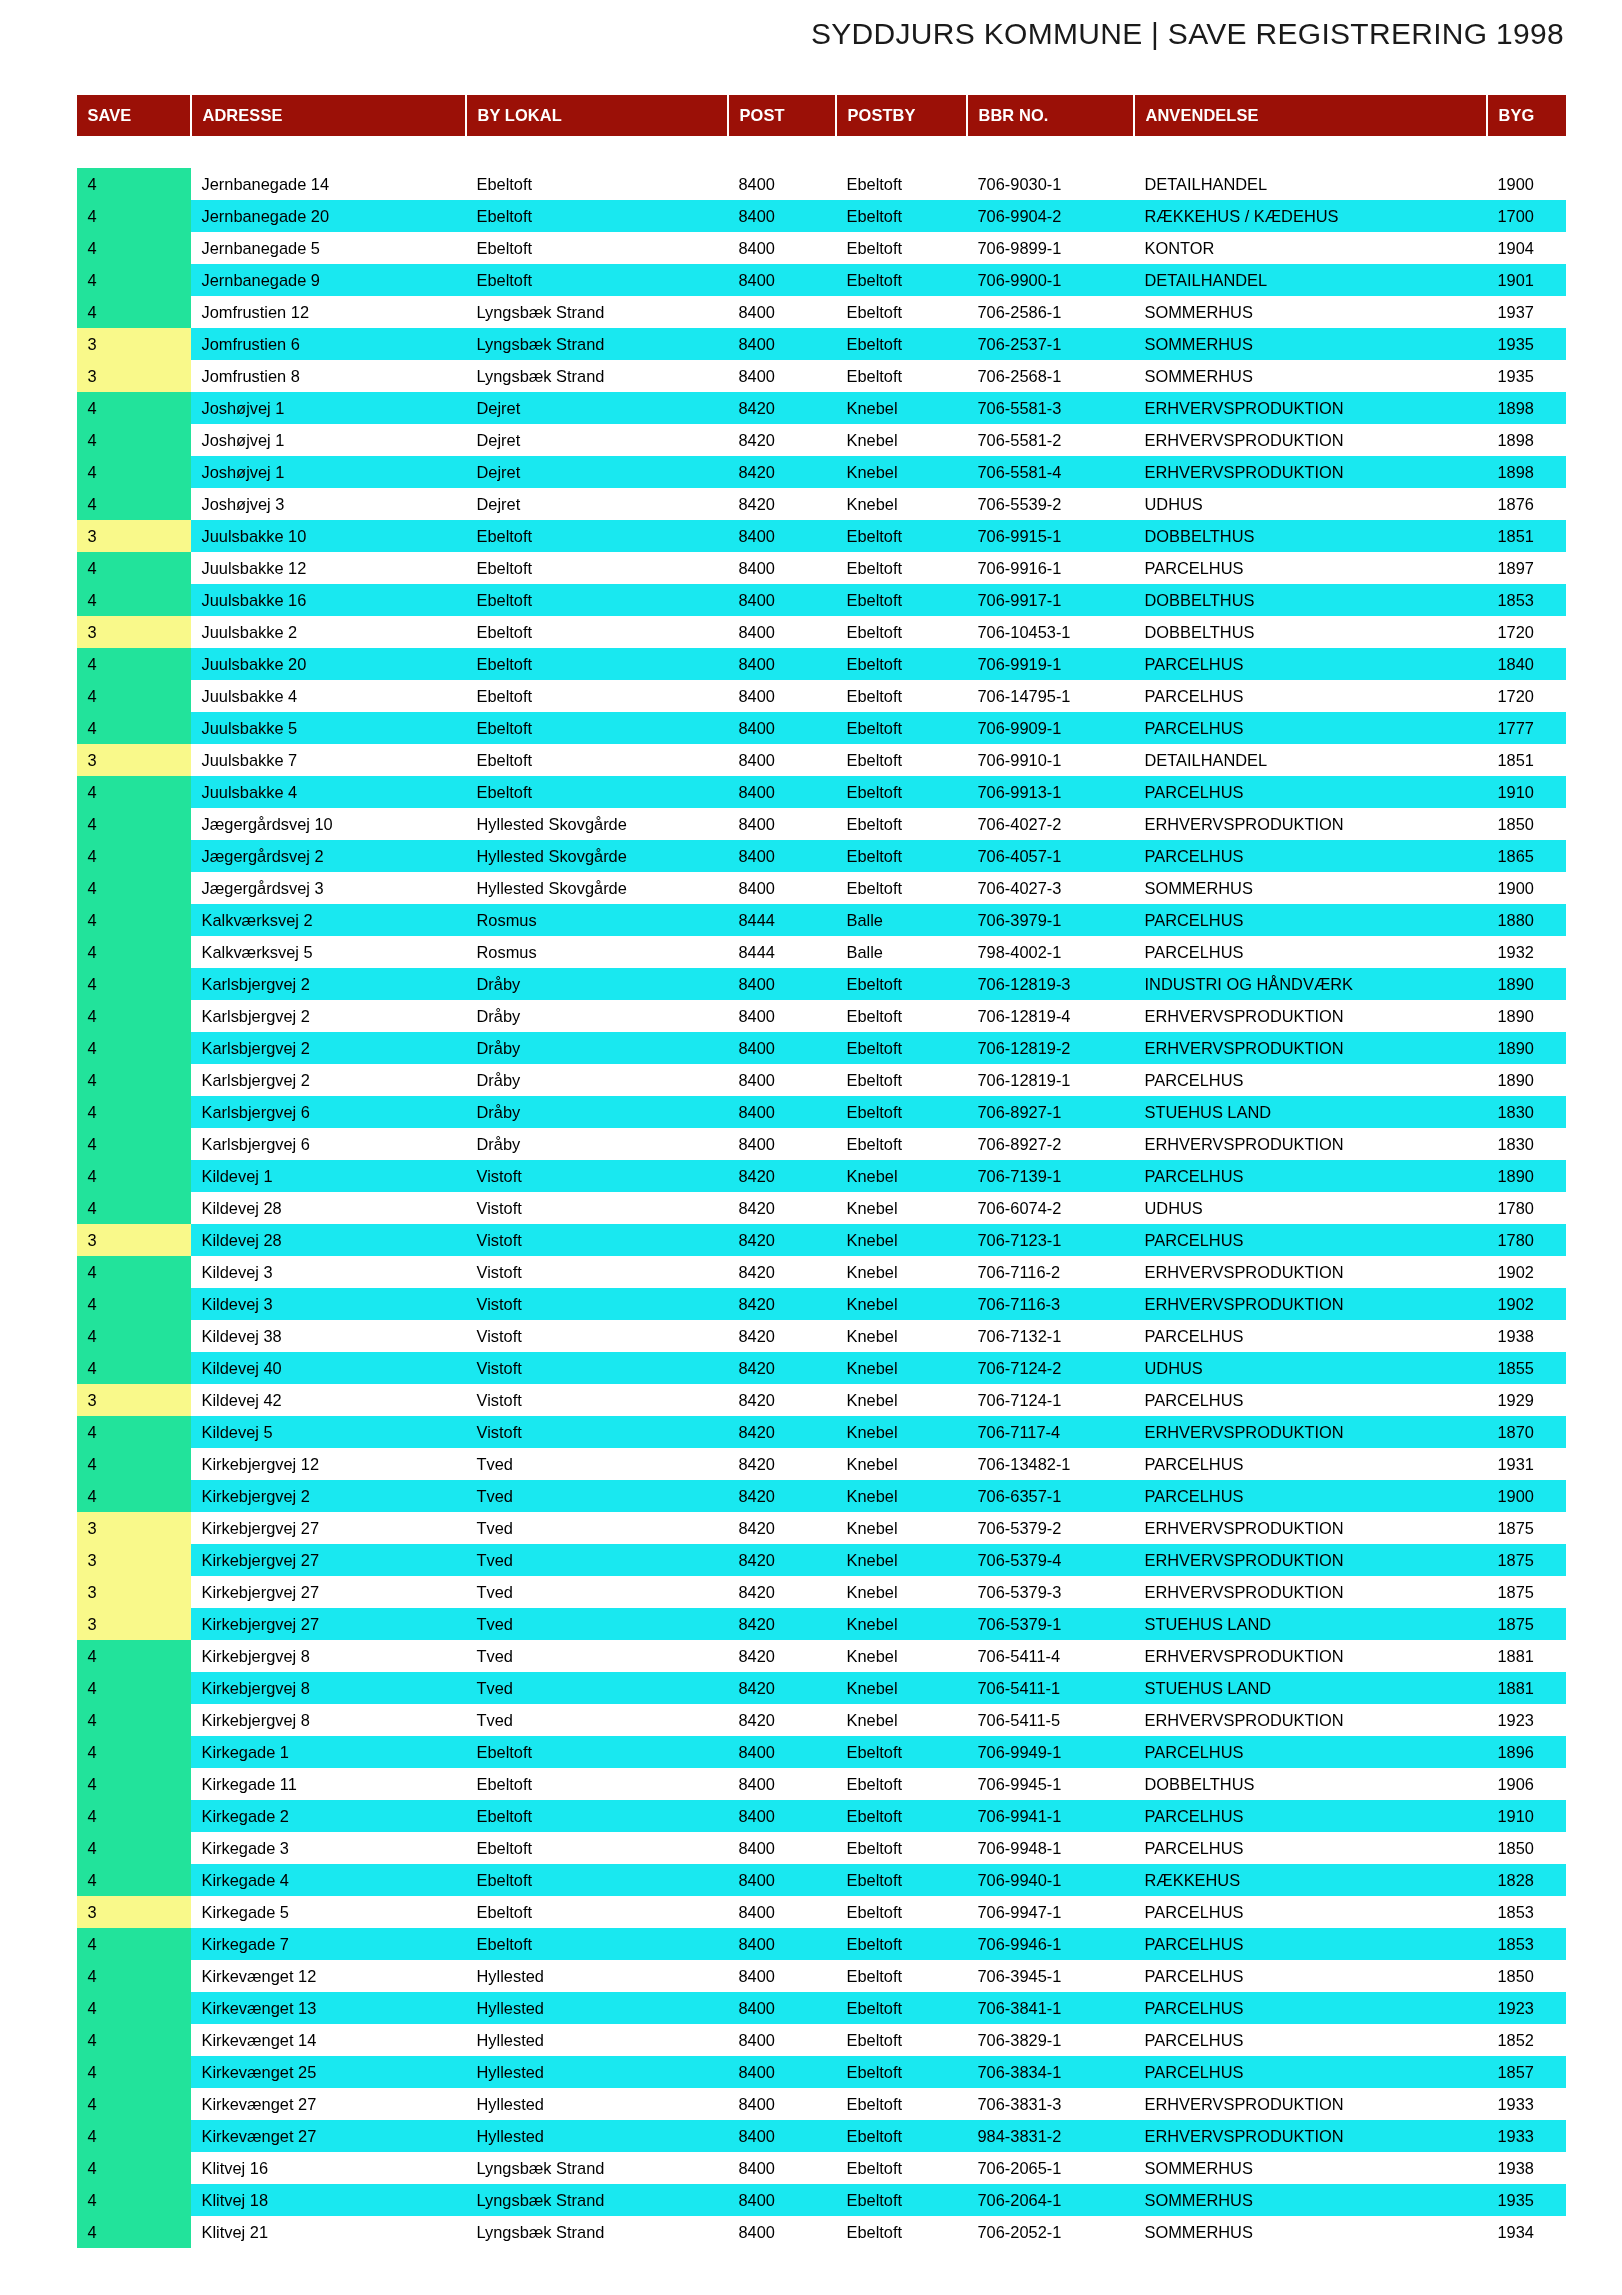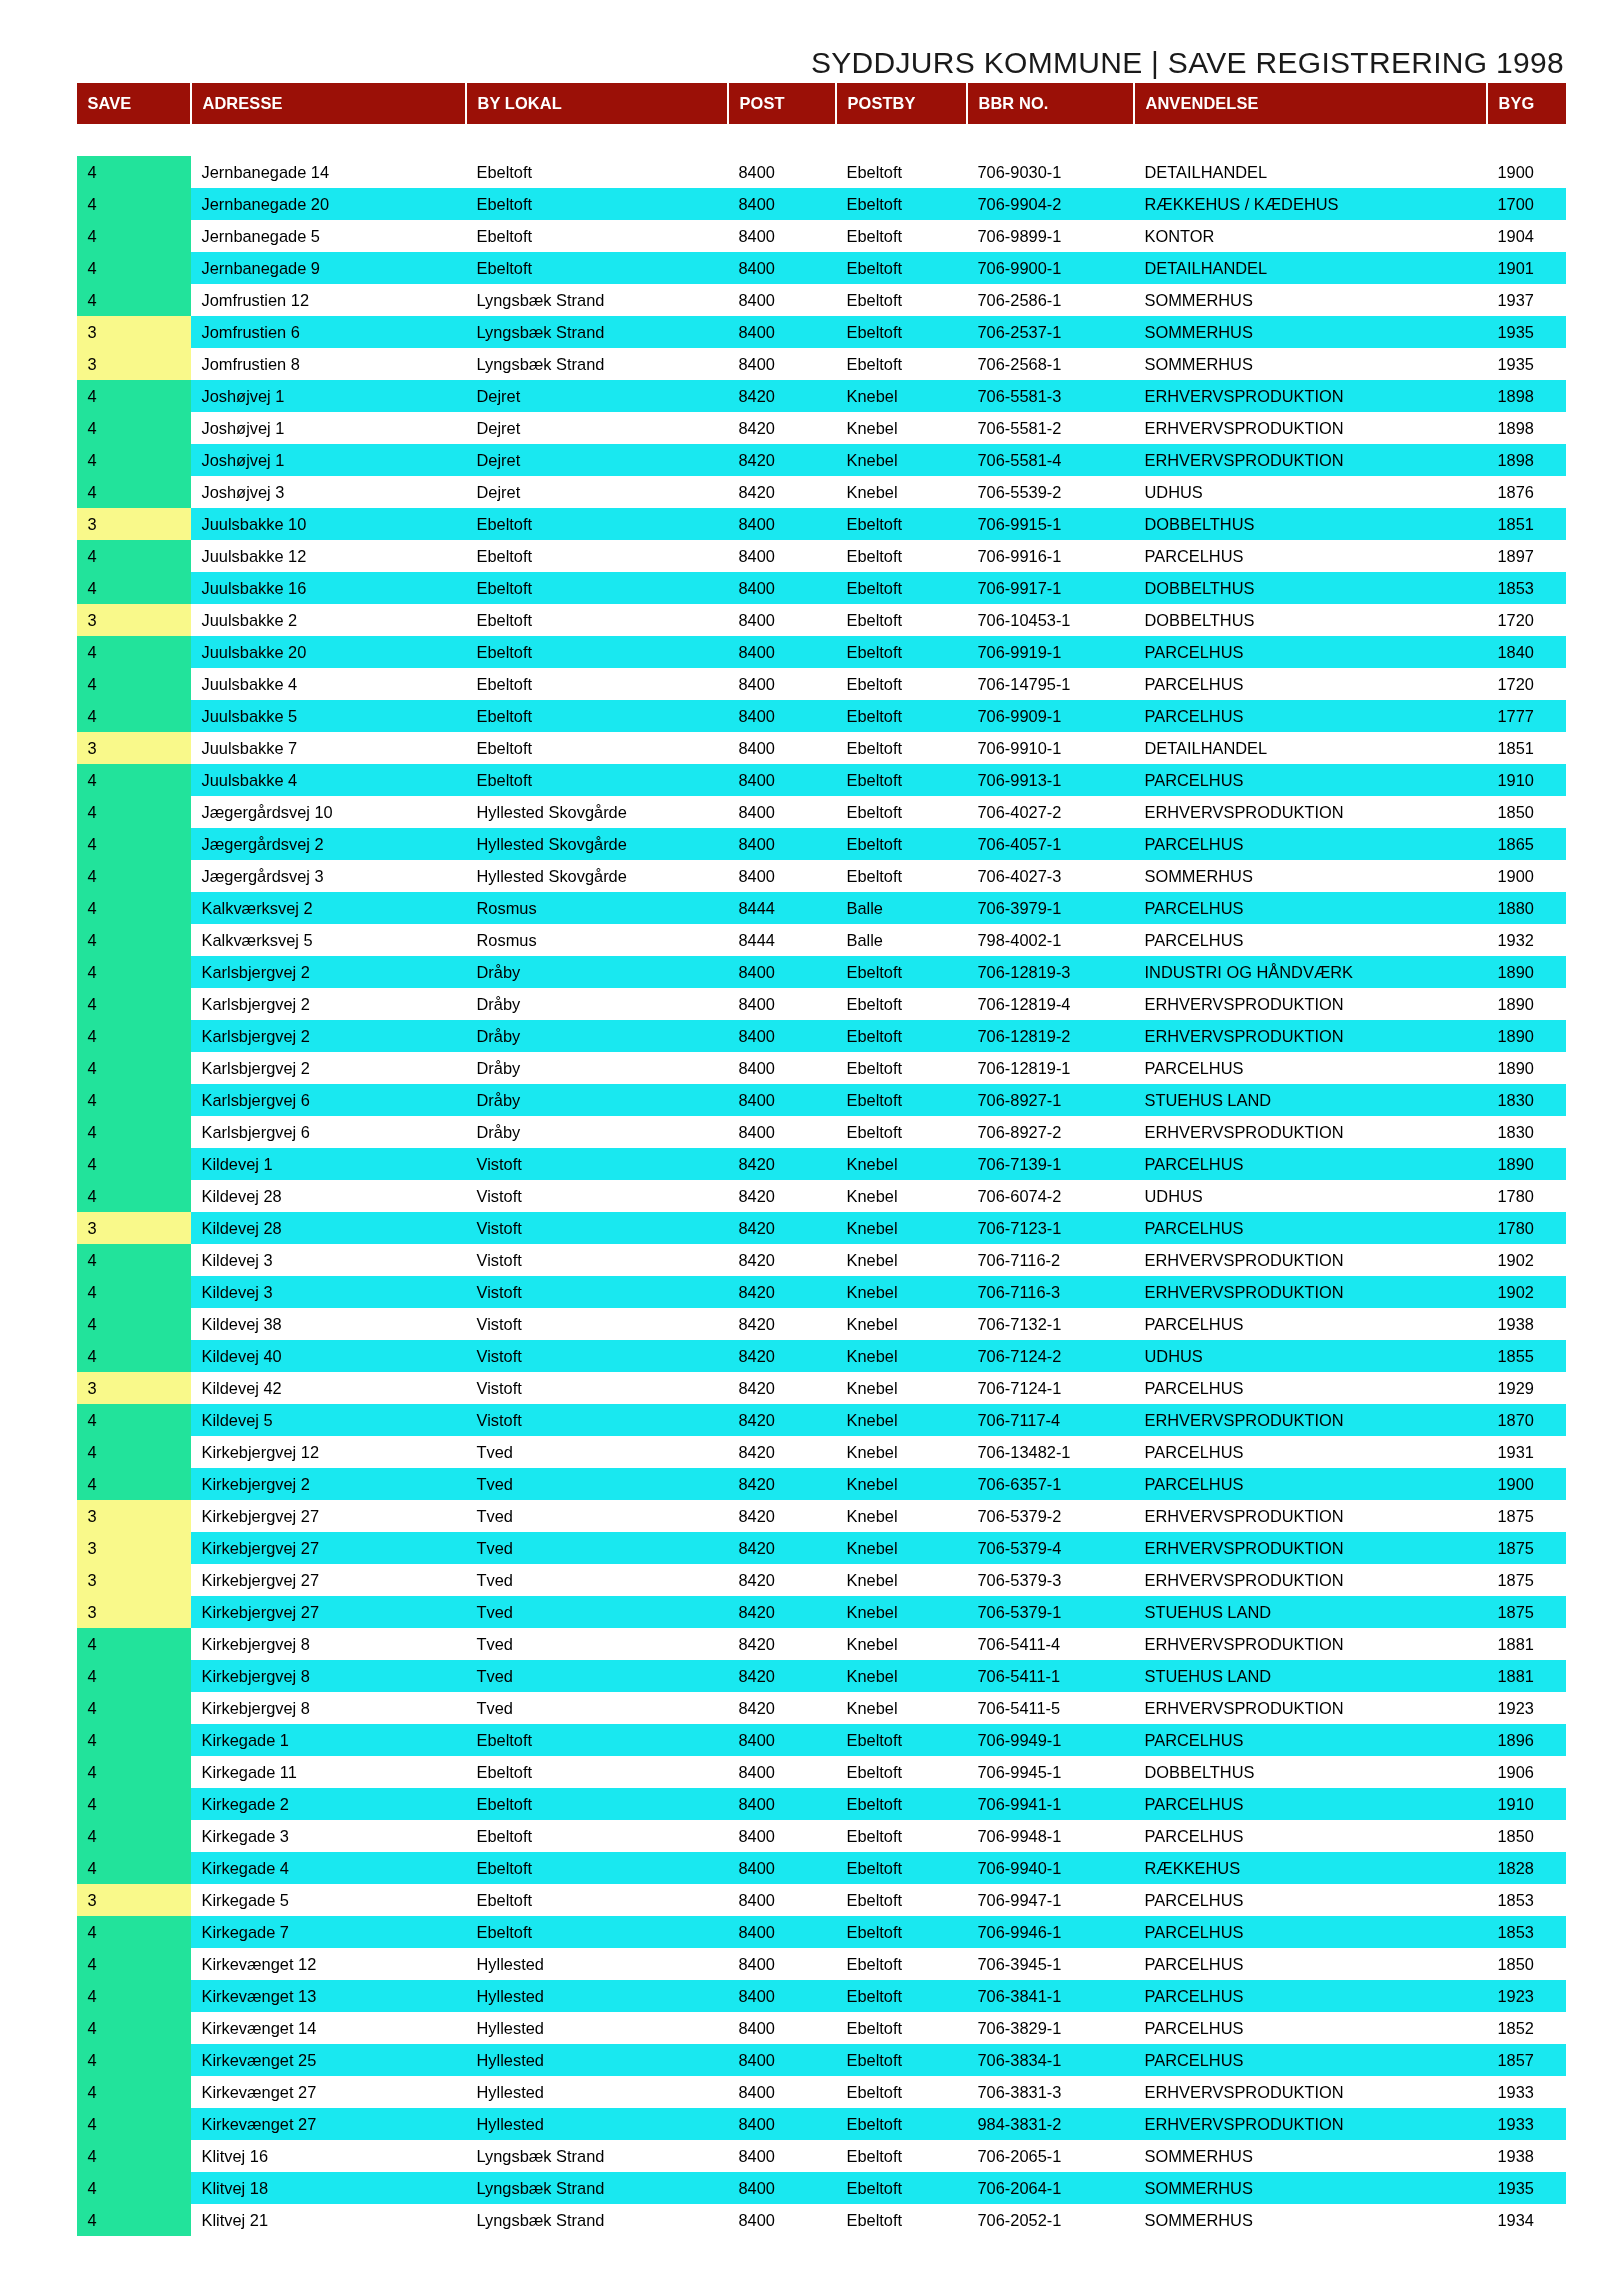--- a/index.html
+++ b/index.html
@@ -11,30 +11,30 @@
   }
   .page {
     width: 1622px;
     height: 2295px;
     position: relative;
     background: #ffffff;
     padding: 0;
   }
   .doc-title {
     position: absolute;
-    top: 46px;
+    top: 17px;
     right: 58px;
     font-size: 30px;
     color: #1a1a1a;
     letter-spacing: 0.3px;
     white-space: nowrap;
   }
   .table-wrap {
     position: absolute;
-    top: 83px;
+    top: 95px;
     left: 77px;
     width: 1489px;
   }
   table.save-table {
     border-collapse: collapse;
     width: 1489px;
     table-layout: fixed;
   }
   table.save-table thead th {
     background: #9b1007;

